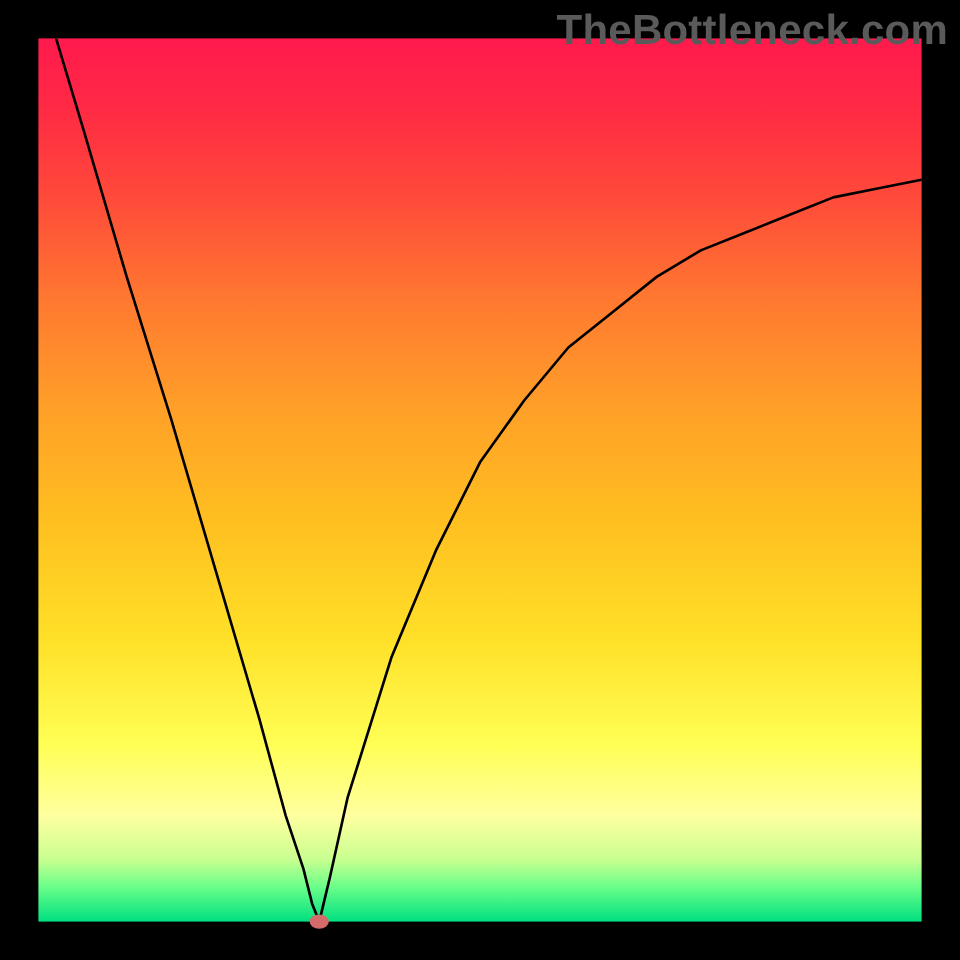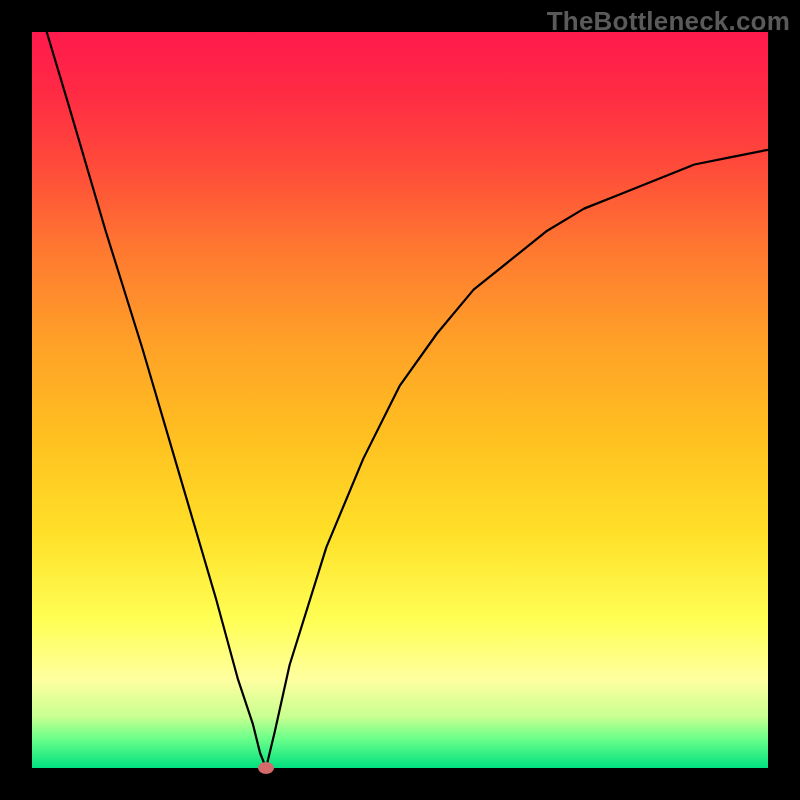--- a/index.html
+++ b/index.html
@@ -29,21 +29,21 @@
       #c8ff90 93%,
       #6cff8a 96%,
       #00e080 100%
     );
   }
   .watermark {
     position: absolute;
     top: 6px;
     right: 10px;
     font-family: Arial, Helvetica, sans-serif;
-    font-size: 26px;
+    font-size: 35px;
     font-weight: bold;
     color: #5a5a5a;
     letter-spacing: 0.2px;
     user-select: none;
   }
   svg.curve {
     position: absolute;
     left: 0; top: 0;
     width: 100%; height: 100%;
   }

